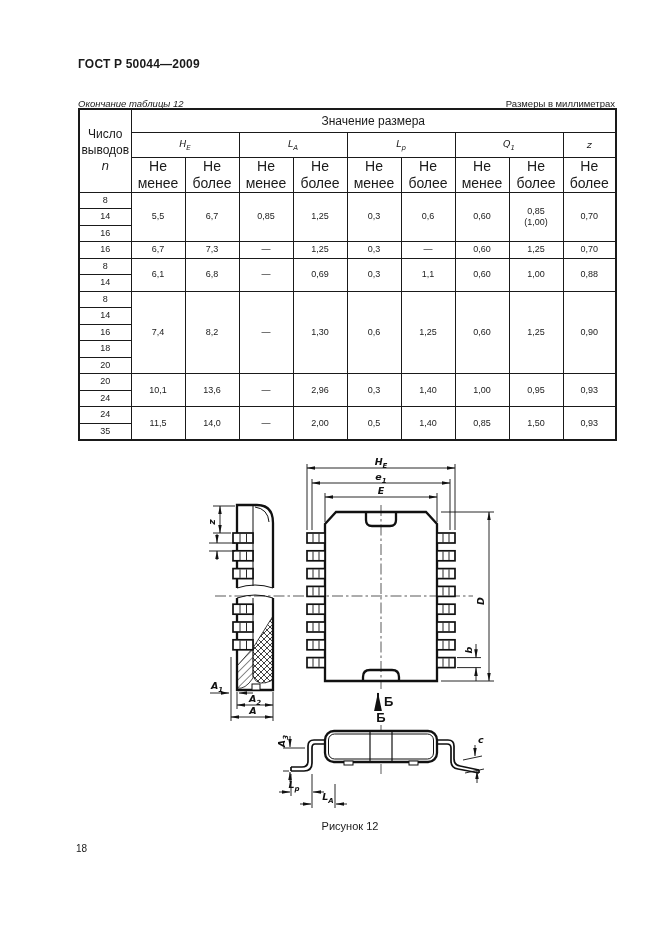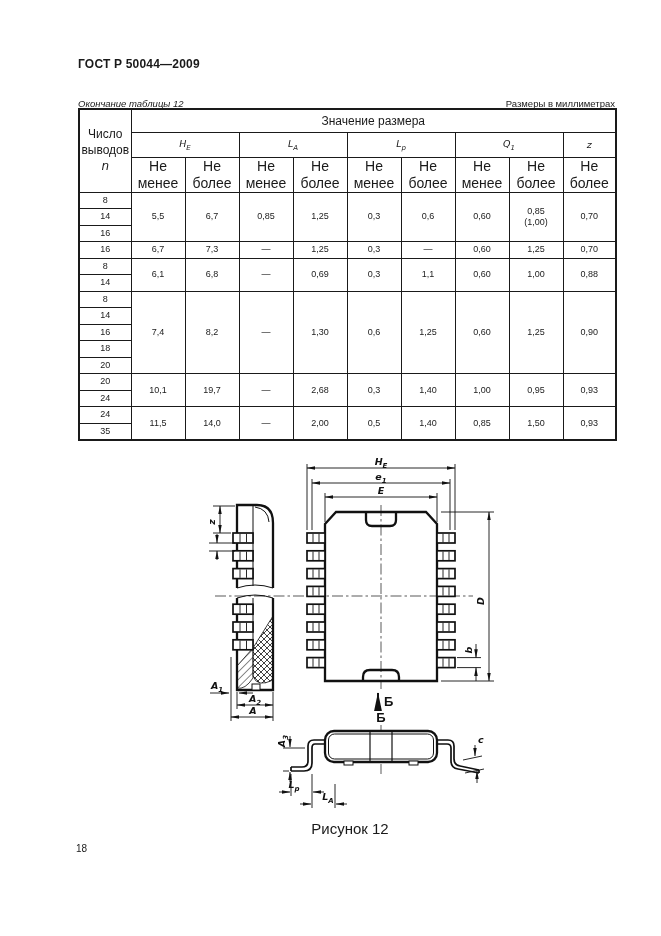--- a/index.html
+++ b/index.html
@@ -9,21 +9,21 @@
   #meta-row{left:78px;top:92px;width:537px;display:flex;justify-content:space-between;font-size:9.5px;margin-top:6px;}
   #meta-row .cap{font-style:italic;}
   table#dim-table{position:absolute;left:78px;top:108px;width:537px;border-collapse:collapse;table-layout:fixed;text-align:center;border:2px solid #1a1a1a;}
   #dim-table td{border:1px solid #1a1a1a;font-size:9px;padding:0;vertical-align:middle;line-height:1.2;white-space:pre-line;height:15.5px;}
   #dim-table tr.hr1 td{height:22px;font-size:12px;}
   #dim-table tr.hr2 td{height:24px;font-size:9.5px;}
   #dim-table tr.hr3 td{height:24px;font-size:14px;}
   #dim-table td.pins-head{font-size:8px;line-height:1.3;}
   #dim-table i{font-family:"DejaVu Sans",sans-serif;}
   #dim-table sub{font-size:7px;font-style:italic;font-family:"DejaVu Sans",sans-serif;}
-  #figure-caption{left:195px;top:820px;width:310px;text-align:center;font-size:15px;}
+  #figure-caption{left:195px;top:820px;width:310px;text-align:center;font-size:11px;}
   #page-number{left:76px;top:843px;font-size:10px;}
   
   .ol{stroke:#111;stroke-width:2.3;fill:none;stroke-linejoin:miter;}
   .olf{stroke:#111;stroke-width:2.3;fill:#fff;stroke-linejoin:miter;}
   .tn{stroke:#111;stroke-width:1;fill:none;}
   .tnh{stroke:#111;stroke-width:1.2;fill:none;}
   .dm{stroke:#111;stroke-width:0.9;fill:none;}
   .cl{stroke:#111;stroke-width:0.7;fill:none;stroke-dasharray:11 3 2.5 3;}
   .ld{stroke:#111;stroke-width:1.7;fill:none;}
   svg text{fill:#111;}
@@ -148,23 +148,23 @@
   <tr>
         <td>18</td>
       </tr>
   <tr>
         <td>20</td>
       </tr>
 
   <tr>
     <td>20</td>
     <td rowspan="2">10,1</td>
-    <td rowspan="2">19,7</td>
+    <td rowspan="2">13,6</td>
     <td rowspan="2">—</td>
-    <td rowspan="2">2,68</td>
+    <td rowspan="2">2,96</td>
     <td rowspan="2">0,3</td>
     <td rowspan="2">1,40</td>
     <td rowspan="2">1,00</td>
     <td rowspan="2">0,95</td>
     <td rowspan="2">0,93</td>
   </tr>
   <tr>
         <td>24</td>
       </tr>
 

